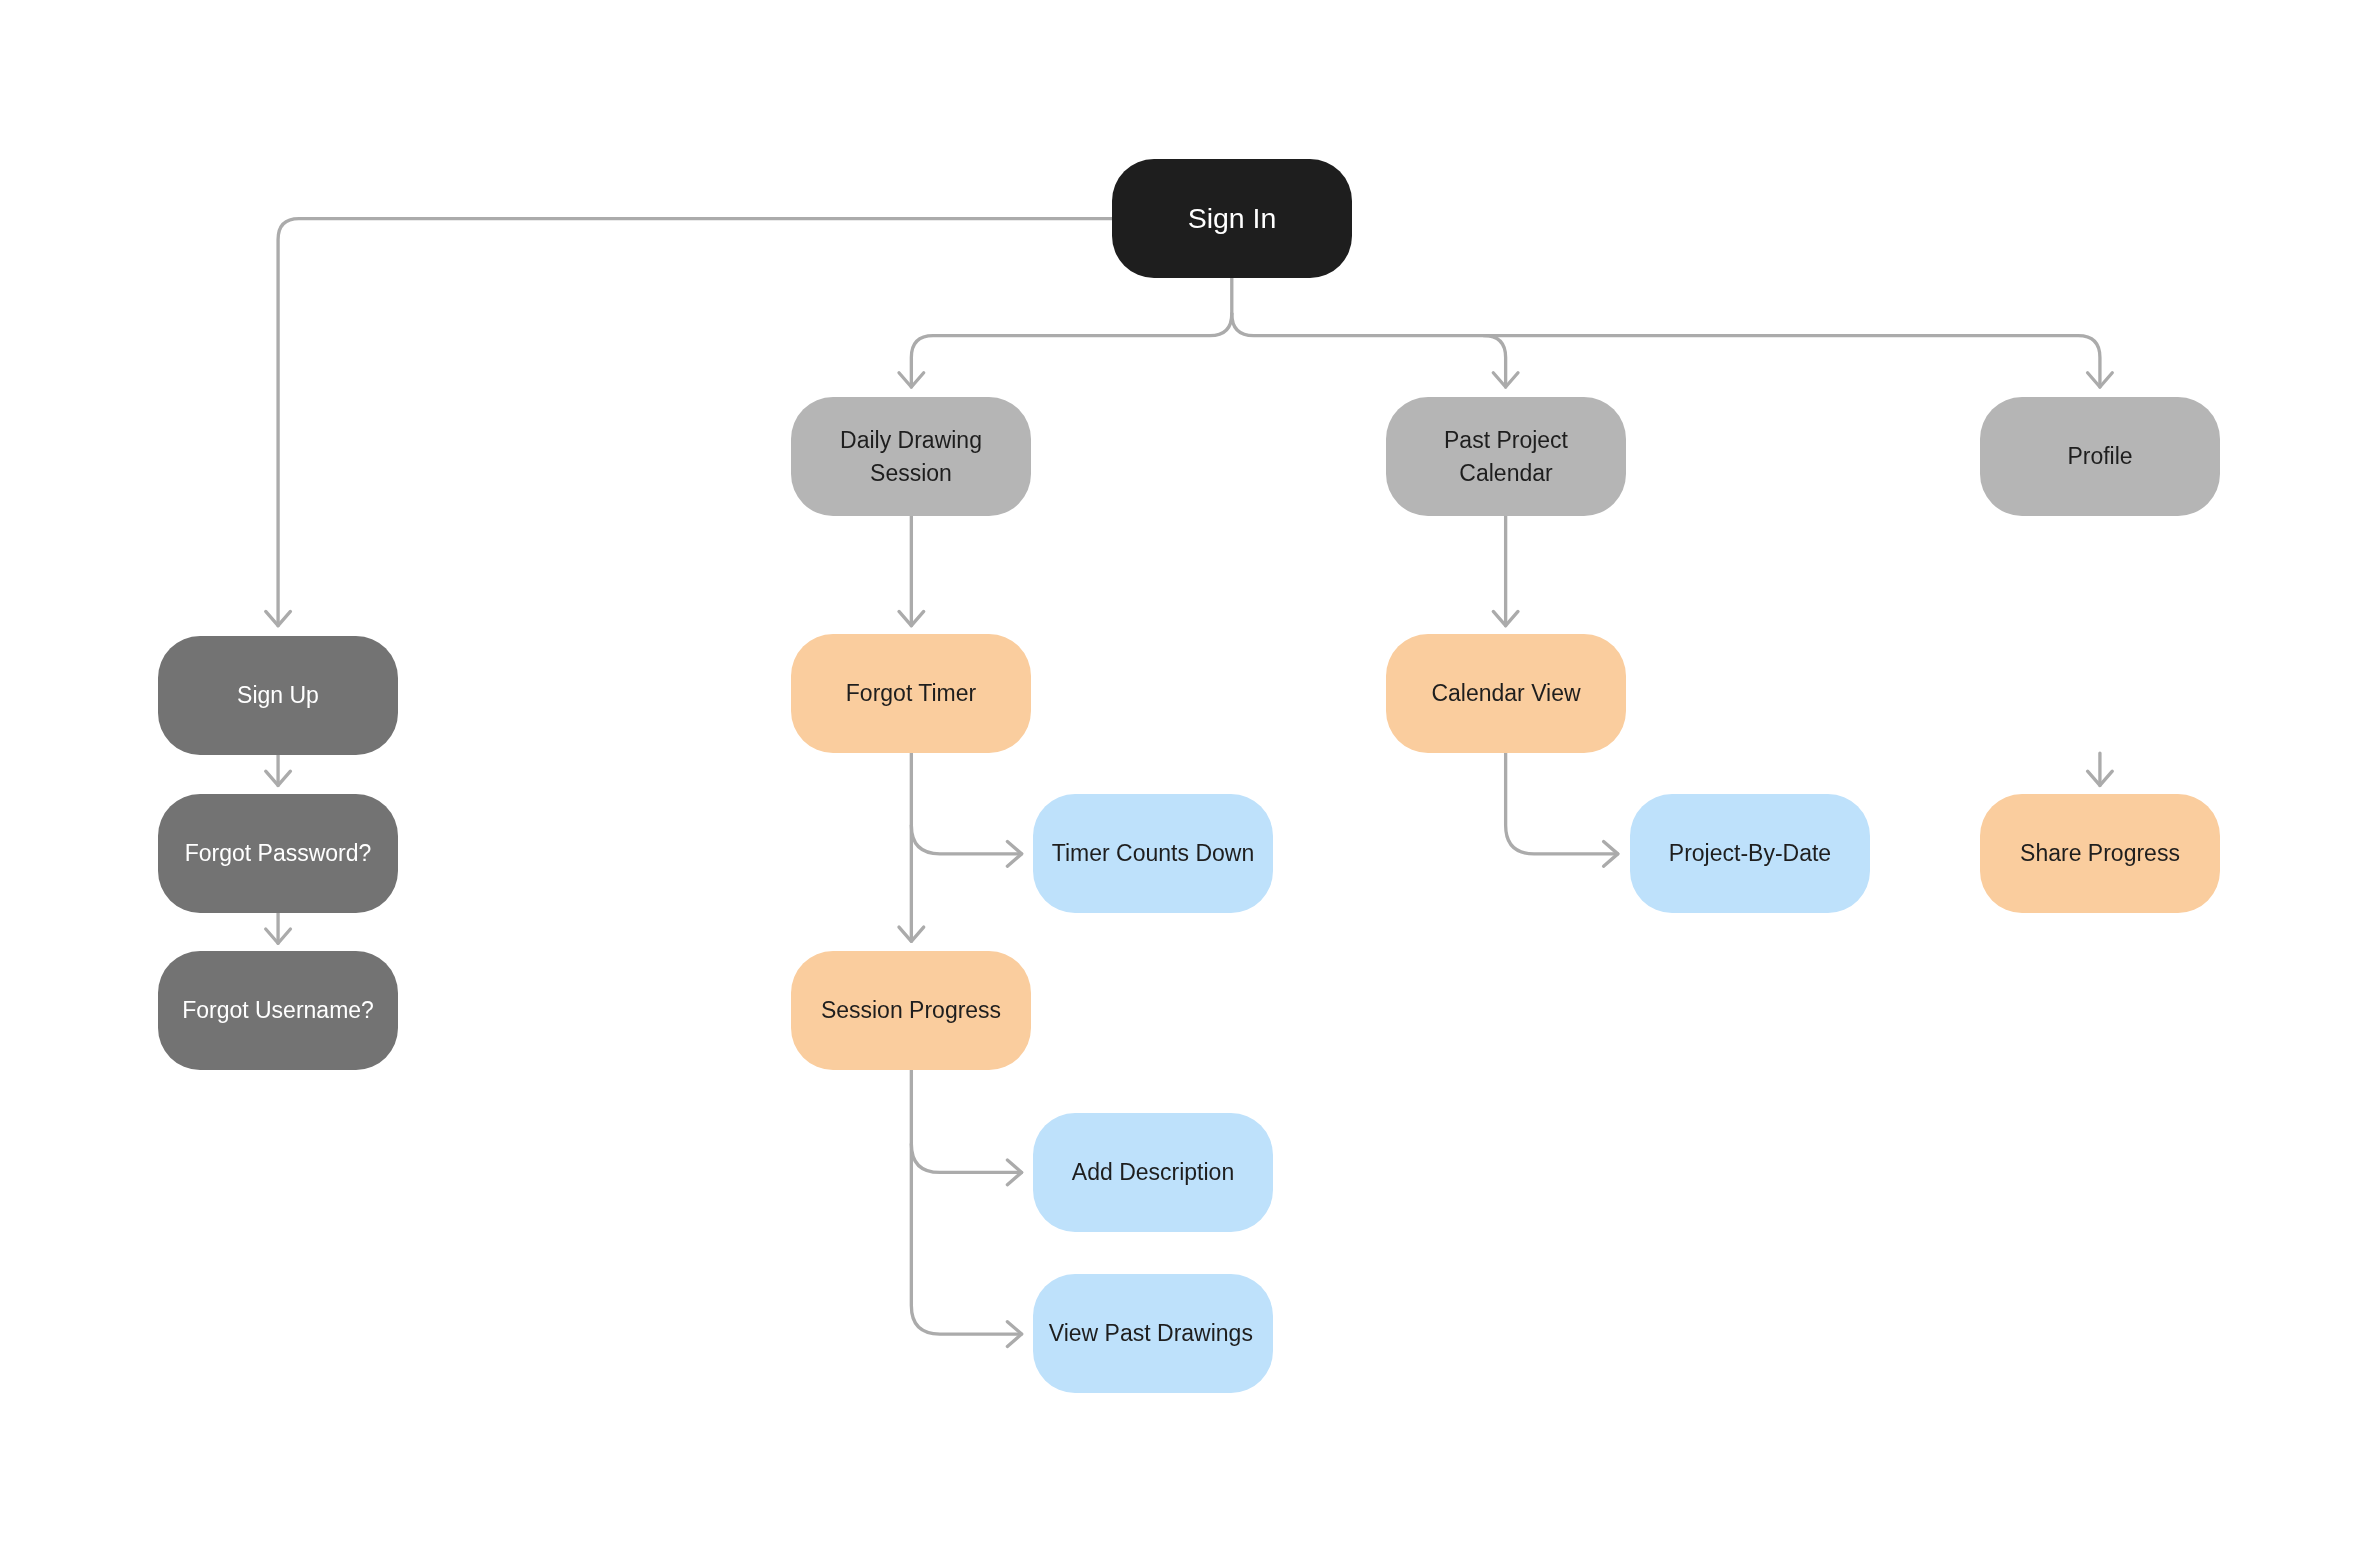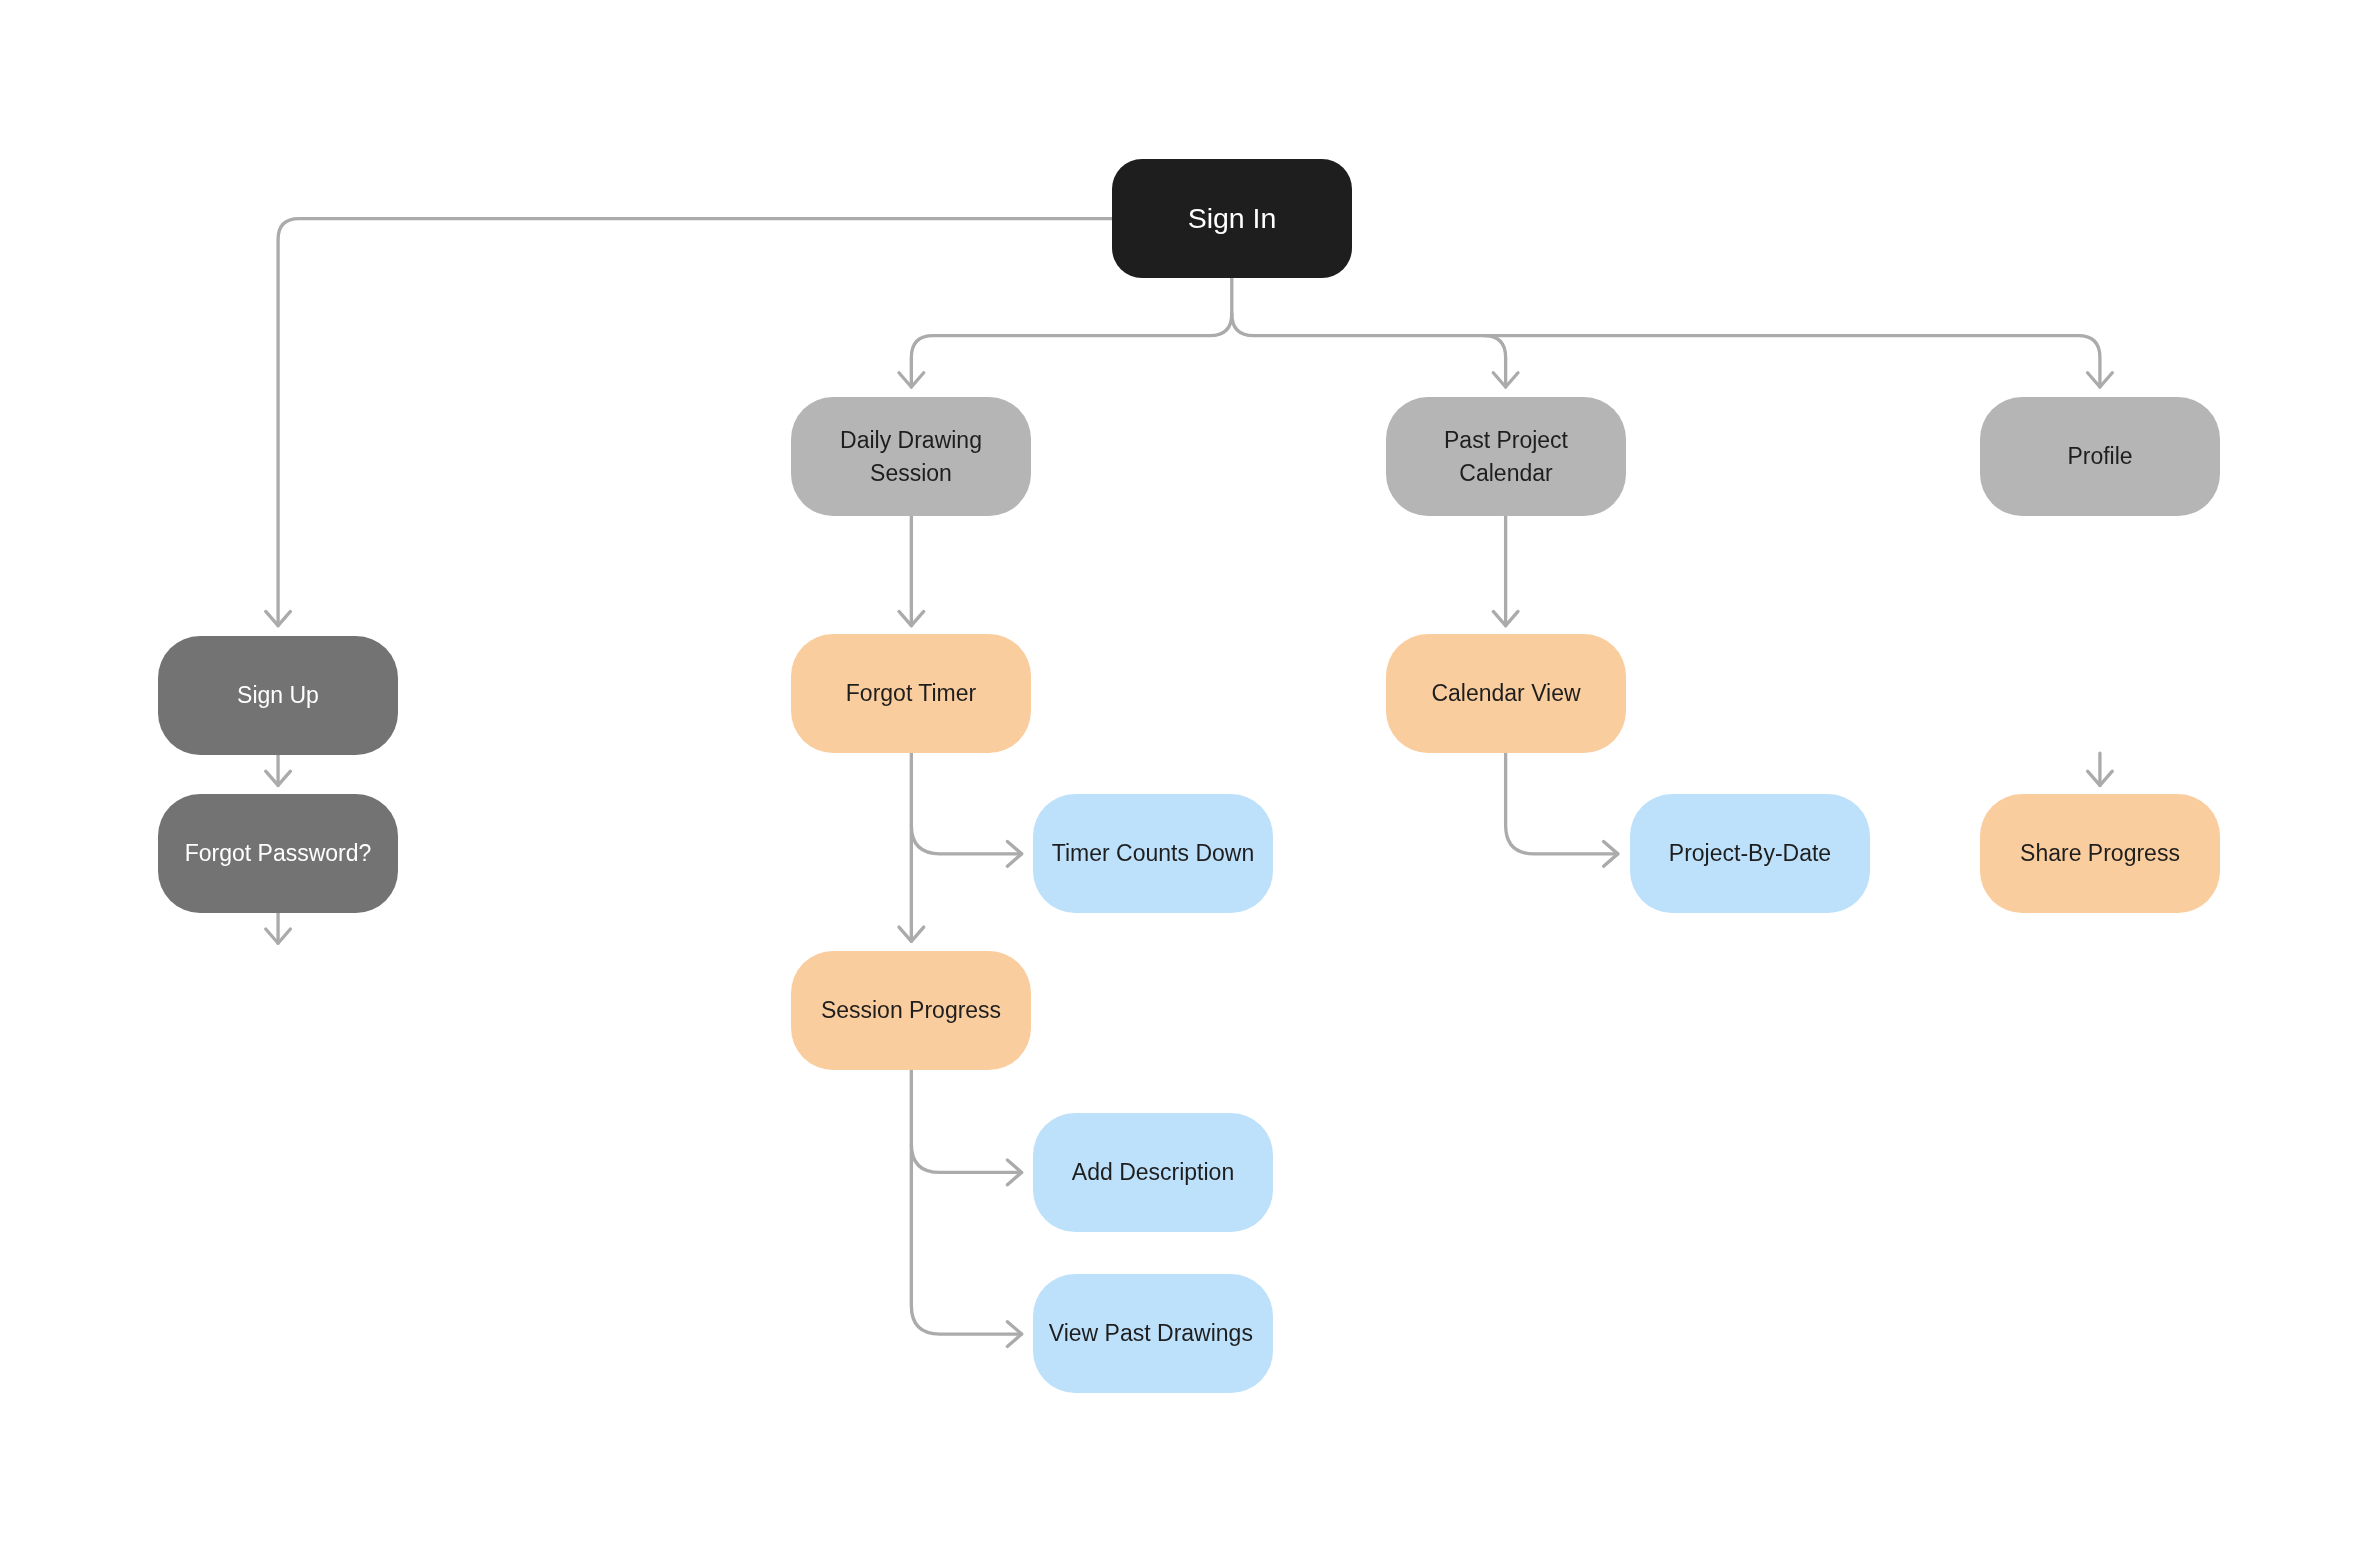--- a/index.html
+++ b/index.html
@@ -44,21 +44,20 @@
     color: var(--text-dark, #1E1E1E);
     white-space: pre-line;
     box-sizing: border-box;
     padding: 7.6px 13.3px;
     cursor: default;
   }
   .v-root {
     background: var(--root-node, #1E1E1E);
     color: var(--text-light, #ffffff);
     font-size: 28.5px;
-    border-radius: 30px;
   }
   .v-dark-gray {
     background: var(--dark-gray-node, #737373);
     color: var(--text-light, #ffffff);
     text-align: right;
   }
   .v-gray   { background: var(--gray-node, #B5B5B5); }
   .v-orange { background: var(--orange-node, #FACD9E); }
   .v-blue   { background: var(--blue-node, #BEE1FB); }
 </style>
@@ -96,20 +95,23 @@
   </div>
 
   <div class="node v-dark-gray" style="left:158px; top:636px;">
     <span>Sign Up</span>
   </div>
 
   <div class="node v-dark-gray" style="left:158px; top:794px;">
     <span>Forgot Password?</span>
   </div>
 
+  <div class="node v-dark-gray" style="left:158px; top:951px;">
+    <span>Forgot Username?</span>
+  </div>
 
   <div class="node v-gray" style="left:791px; top:397px;">
     <span>Daily Drawing
 Session</span>
   </div>
 
   <div class="node v-gray" style="left:1386px; top:397px;">
     <span>Past Project
 Calendar</span>
   </div>

